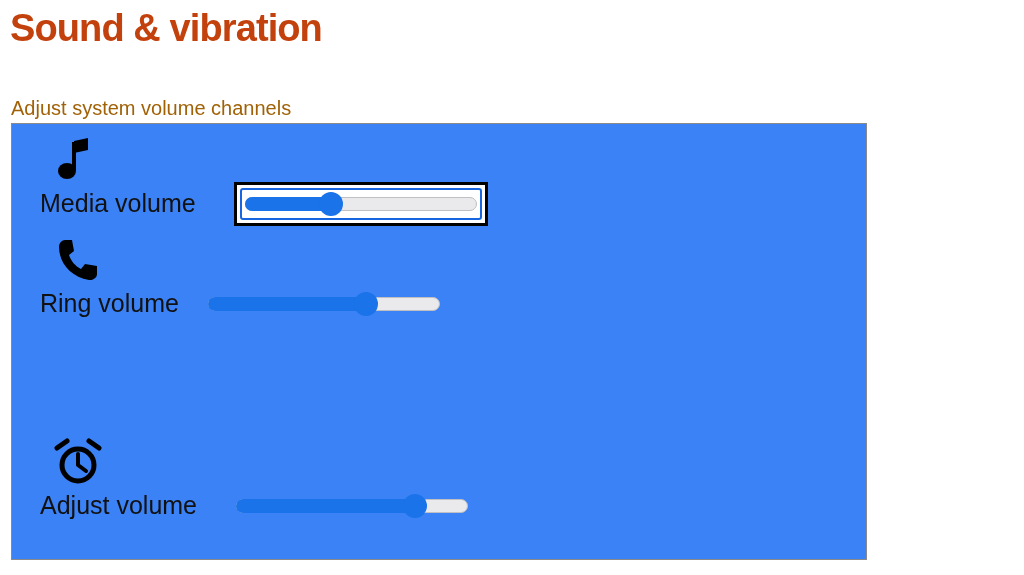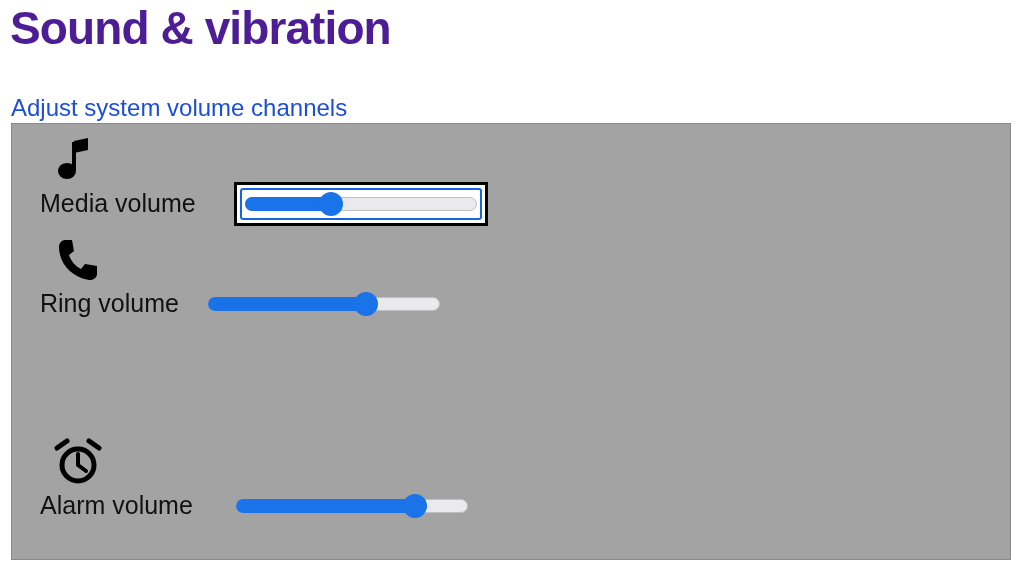--- a/index.html
+++ b/index.html
@@ -15,47 +15,47 @@
     font-family: "Liberation Sans", sans-serif;
     color: #000000;
     position: relative;
   }
 
   
   .page-title {
     position: absolute;
     left: 10px;
     top: 4px;
-    font-size: 46px;
+    font-size: 38px;
     font-weight: bold;
     letter-spacing: -0.9px;
     line-height: 48px;
-    color: #4c1d95;
+    color: #c2410c;
     white-space: nowrap;
   }
   .page-subtitle {
     position: absolute;
     left: 11px;
     top: 95px;
-    font-size: 24px;
+    font-size: 20px;
     line-height: 26px;
-    color: #1d4ed8;
+    color: #a16207;
     white-space: nowrap;
   }
 
   
   .panel {
     position: absolute;
     left: 11px;
     top: 123px;
-    width: 1000px;
+    width: 856px;
     height: 437px;
     border: 1px solid #8a8a8a;
     box-sizing: border-box;
-    background: #a3a3a3;
+    background: #3b82f6;
   }
 
   
   .channel-row {
     position: absolute;
     left: 0;
     width: 100%;
     height: 100px;
   }
   .channel-row.r0 { top: 2px; }
@@ -205,21 +205,21 @@
 
   <div class="channel-row r3">
     <span class="channel-icon">
       <svg width="48" height="48" viewBox="0 0 48 48" aria-hidden="true">
         <path d="M3 10 L13 3" stroke="#000" stroke-width="5" stroke-linecap="round"></path>
         <path d="M45 10 L35 3" stroke="#000" stroke-width="5" stroke-linecap="round"></path>
         <circle cx="24" cy="27" r="16" fill="none" stroke="#000" stroke-width="5"></circle>
         <path d="M24 16 L24 27 L32 33" stroke="#000" stroke-width="4" stroke-linecap="round" stroke-linejoin="round" fill="none"></path>
       </svg>
     </span>
-    <span class="channel-label">Alarm volume</span>
+    <span class="channel-label">Adjust volume</span>
     <div class="slider-wrap w3">
       <div class="slider" aria-valuenow="77" aria-valuemin="0" aria-valuemax="100">
         <div class="track"></div>
         <div class="fill" style="width: 178.64px;"></div>
         <div class="thumb" style="left: 178.64px;"></div>
       </div>
     </div>
   </div>
 
 </div>

